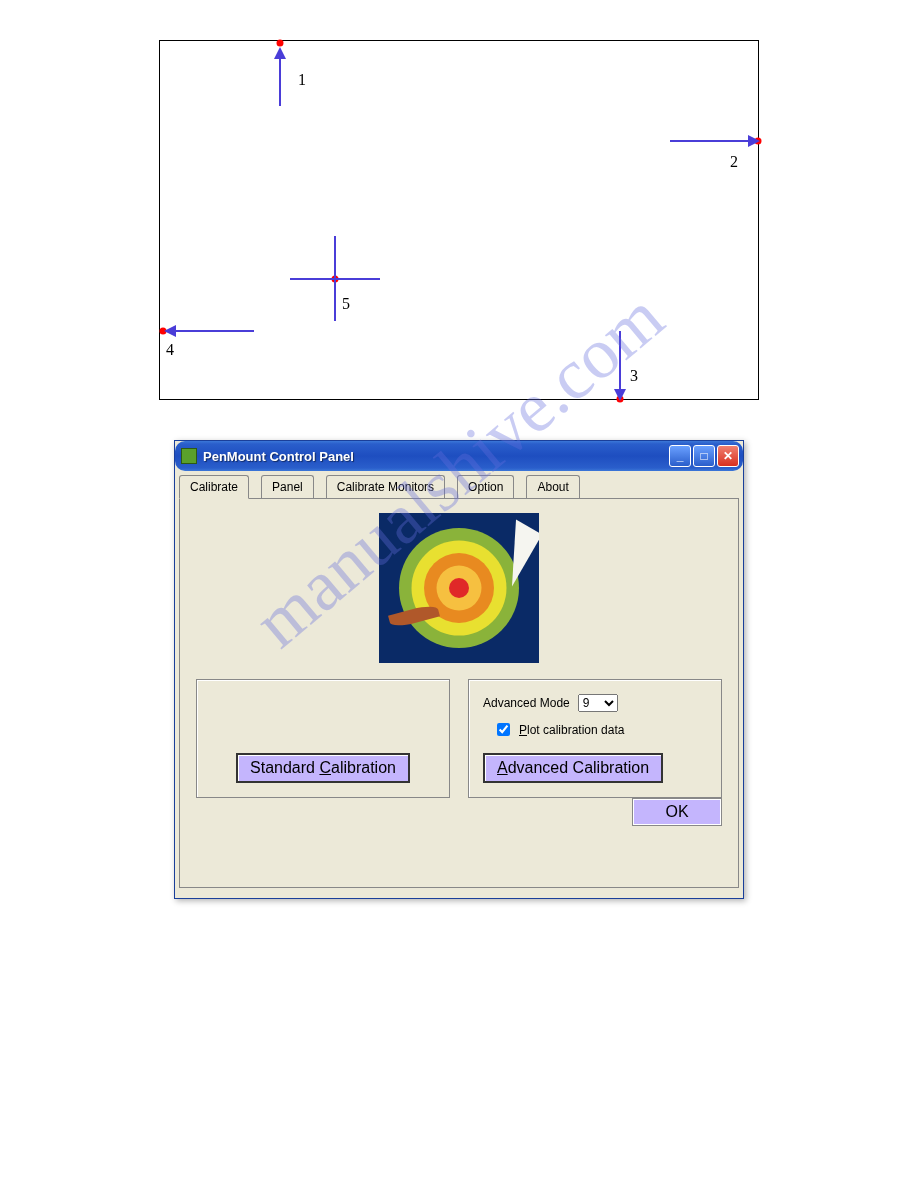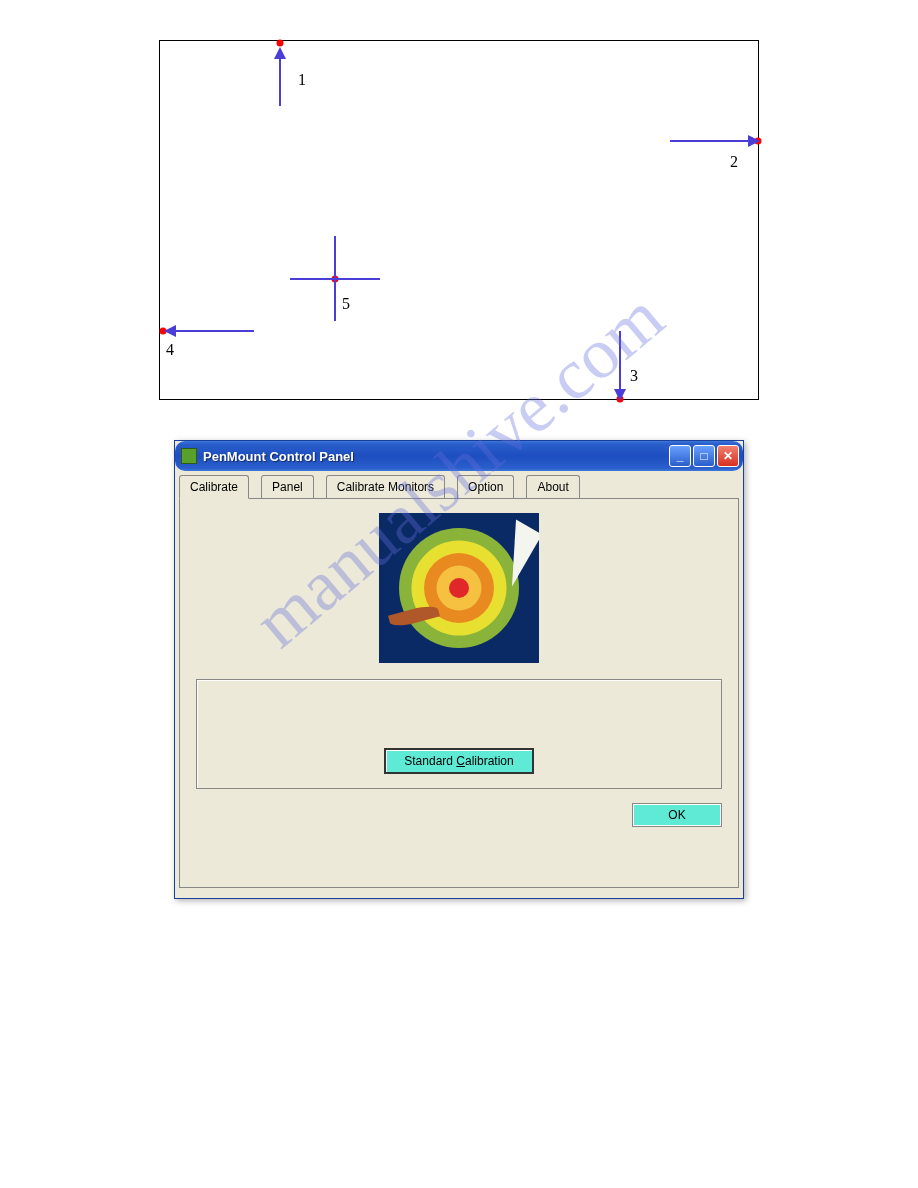--- a/index.html
+++ b/index.html
@@ -184,24 +184,24 @@
     box-shadow: inset 1px 1px 0 #fff;
     padding: 14px 14px 14px 14px;
     flex: 1;
   }
   .panel-left { min-height: 110px; display:flex; align-items:flex-end; justify-content:center; }
   .panel-right { min-height: 110px; }
 
   .xp-btn {
     padding: 4px 12px;
     border: 2px solid #333;
-    background: #5eead4;
+    background: #c4b5fd;
     cursor: pointer;
     font-family: inherit;
-    font-size: 12px;
+    font-size: 16px;
     min-width: 150px;
     box-shadow: 1px 1px 0 #fff inset;
   }
   .xp-btn.ok {
     min-width: 90px;
     border: 1px solid #888;
     box-shadow: 0 0 0 1px #fff inset;
   }
 
   .adv-row {
@@ -209,21 +209,20 @@
   }
   .adv-select {
     width: 40px;
     font-family: inherit;
     font-size: 12px;
   }
   .chk-row { display:flex; align-items:center; gap:6px; margin:6px 0 14px 10px; }
 
   .ok-row {
     display:flex; justify-content:flex-end;
-    margin-top: 14px;
   }
 
   .underline-key { text-decoration: underline; }
 </style>
 </head>
 <body>
 
 <div class="watermark">manualshive.com</div>
 
 <div class="calib-box">
@@ -293,20 +292,37 @@
         <div class="feather"></div>
       </div>
 
       <div class="panels">
         <div class="panel panel-left">
           <button class="xp-btn">
             <span>Standard </span><span class="underline-key">C</span><span>alibration</span>
           </button>
         </div>
 
+        <div class="panel panel-right">
+          <div class="adv-row">
+            <span>Advanced Mode</span>
+            <select class="adv-select">
+              <option>9</option>
+            </select>
+          </div>
+          <div class="chk-row">
+            <input type="checkbox" checked="" style="">
+            <label>
+              <span class="underline-key">P</span><span>lot calibration data</span>
+            </label>
+          </div>
+          <button class="xp-btn">
+            <span class="underline-key">A</span><span>dvanced Calibration</span>
+          </button>
+        </div>
       </div>
 
       <div class="ok-row">
         <button class="xp-btn ok">OK</button>
       </div>
 
     </div>
   </div>
 </div>
 

